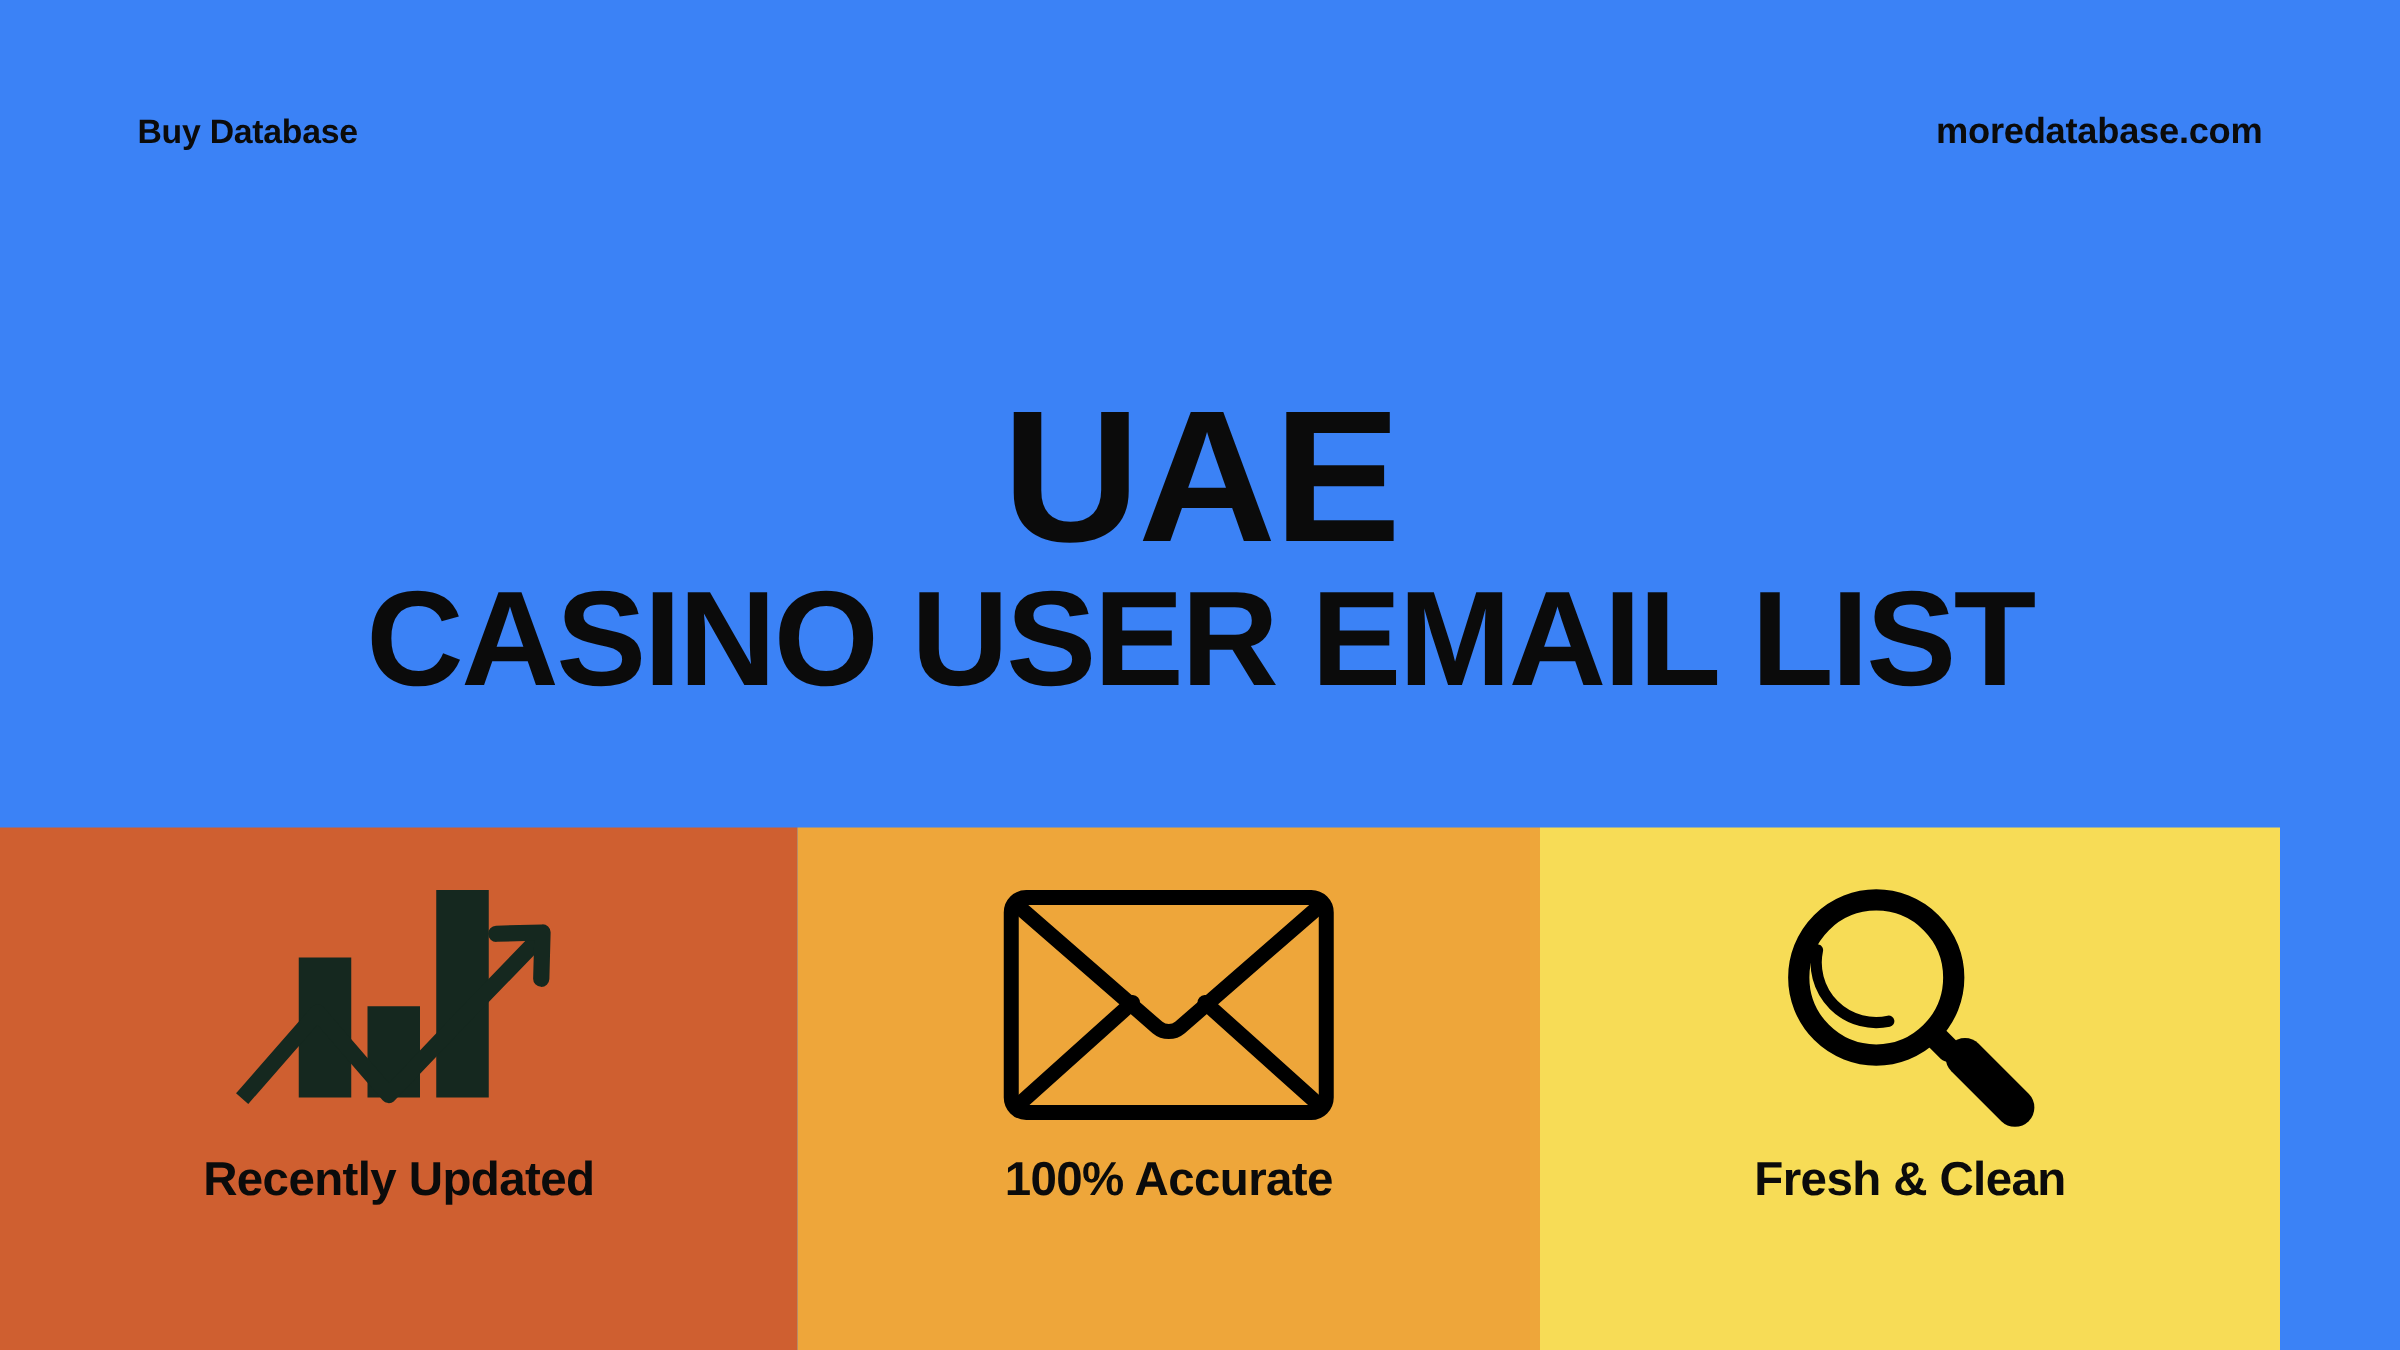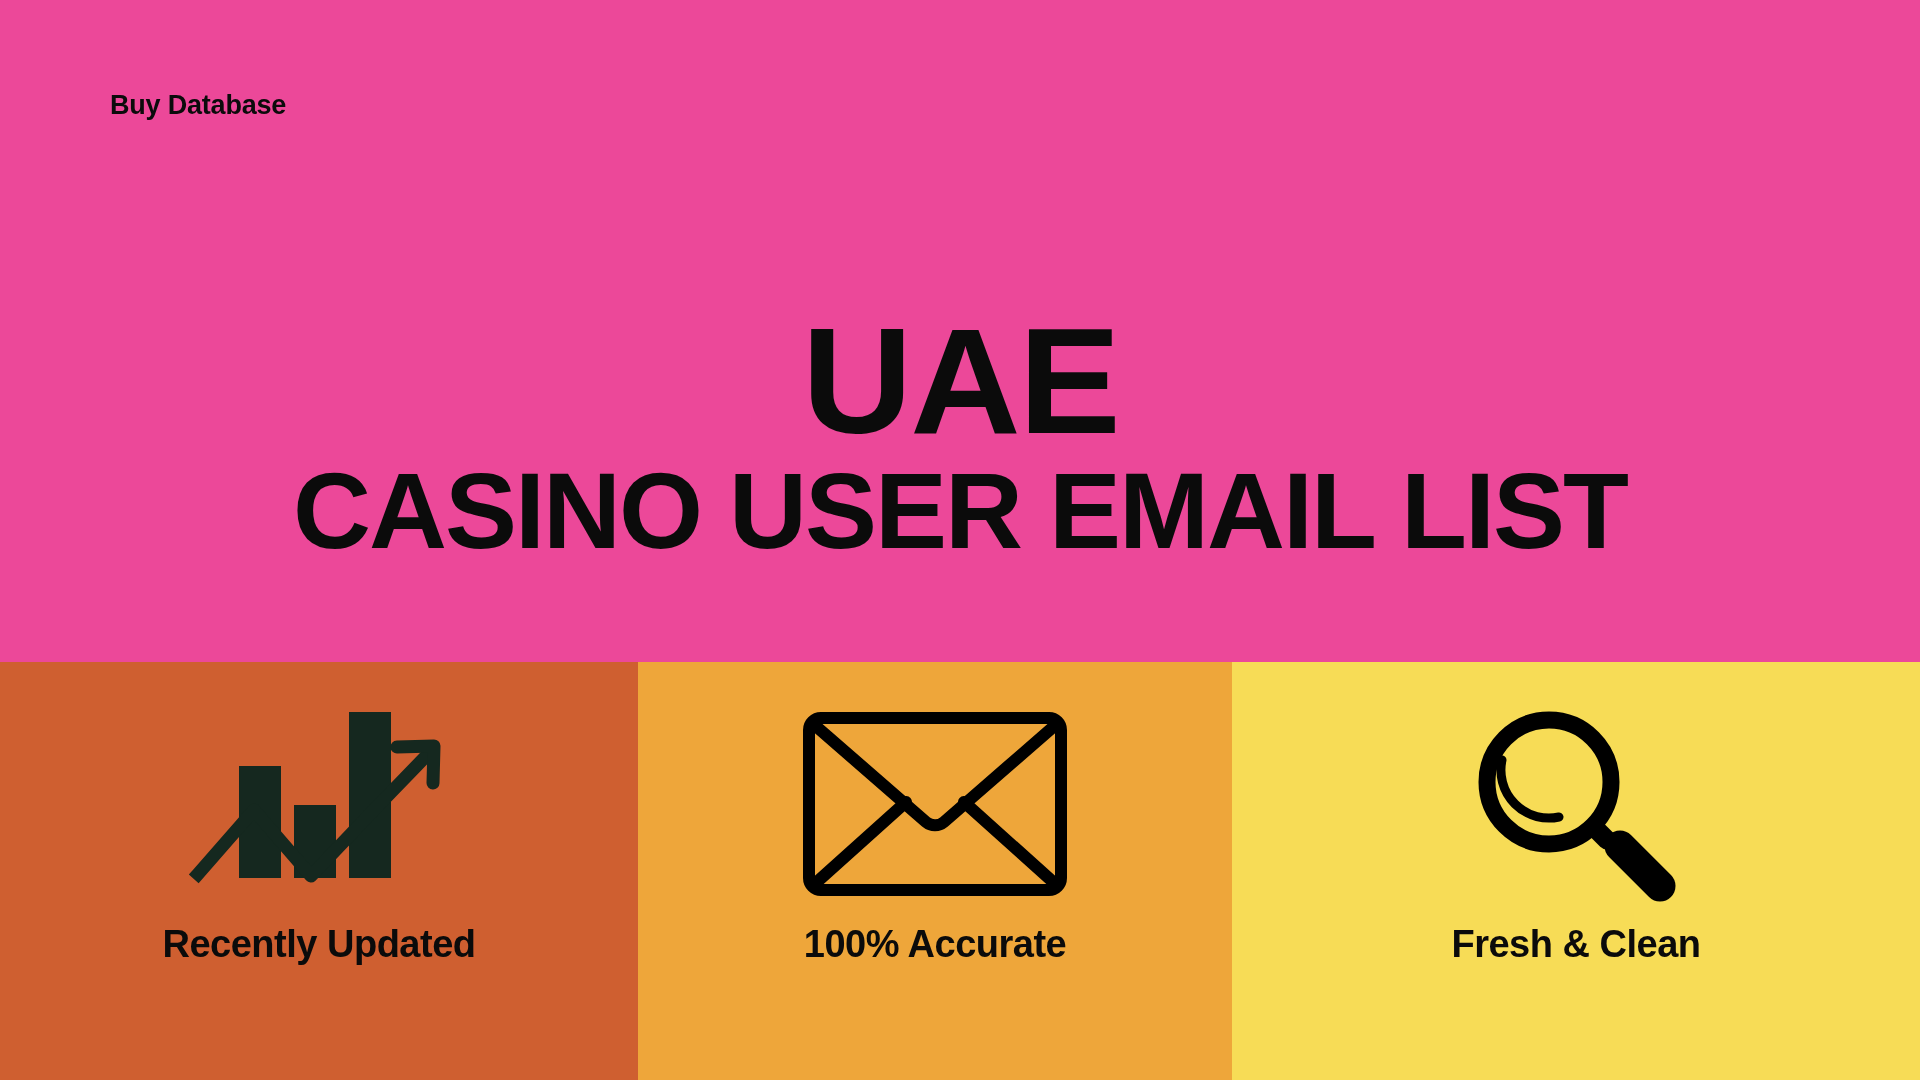--- a/index.html
+++ b/index.html
@@ -5,21 +5,21 @@
   * { margin:0; padding:0; box-sizing:border-box; }
   html, body {
     width:1920px; height:1080px;
     overflow:hidden;
     background:#F2EEE4;
     font-family:"Liberation Sans", sans-serif;
   }
   .banner {
     position:relative;
     width:1920px; height:1080px;
-    background:#ec4899;
+    background:#3b82f6;
     display:flex; flex-direction:column;
   }
 
   
   .header {
     position:absolute;
     top:0; left:0; right:0;
     height:210px;
     display:flex;
     align-items:center;
@@ -83,21 +83,21 @@
   .feature {
     position:relative;
     display:flex;
     flex-direction:column;
     align-items:center;
     justify-content:flex-start;
     overflow:hidden;
   }
   .feature.f1 { width:638px;  background:#CF5F30; }
   .feature.f2 { width:594px;  background:#EEA63A; }
-  .feature.f3 { width:688px;  background:#F7DC56; }
+  .feature.f3 { width:592px;  background:#F7DC56; }
 
   .feature-icon {
     margin-top:34px;
     height:215px;
     display:flex;
     align-items:center;
     justify-content:center;
   }
   .feature-icon svg { display:block; }
 
@@ -110,20 +110,21 @@
     white-space:nowrap;
   }
 </style>
 </head>
 <body>
 
 <div class="banner">
 
   <div class="header">
     <div class="brand-label">Buy Database</div>
+    <div class="site-label">moredatabase.com</div>
   </div>
 
   <div class="hero">
     <div class="hero-title">UAE</div>
     <div class="hero-subtitle">CASINO USER EMAIL LIST</div>
   </div>
 
   <div class="features">
 
     <div class="feature f1">

